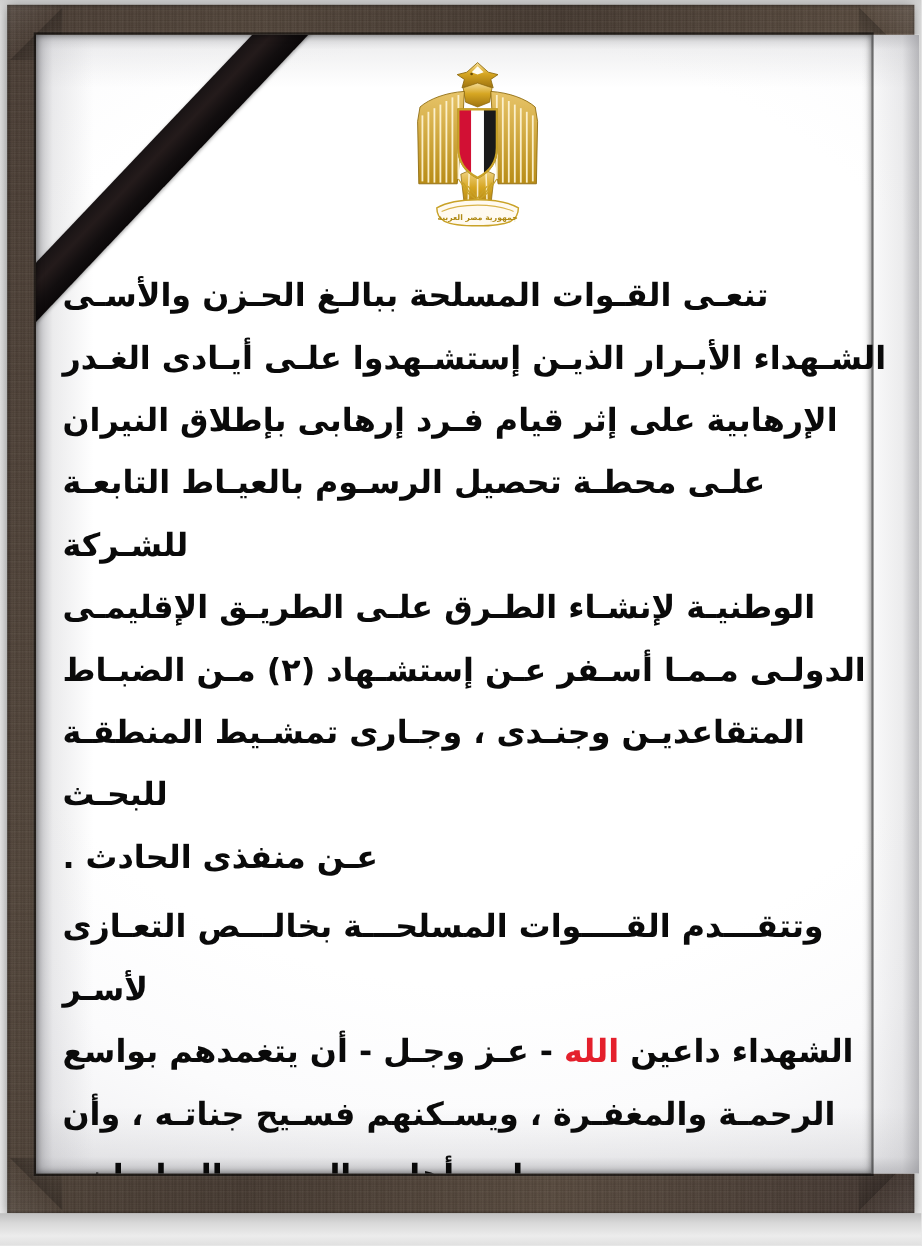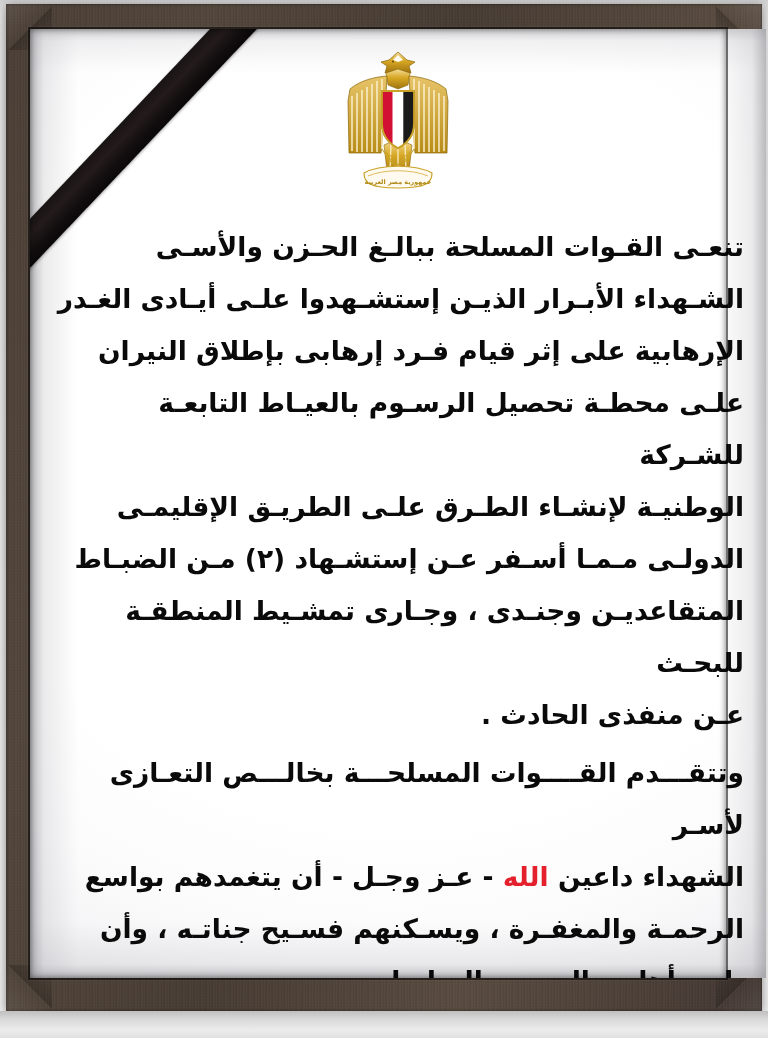--- a/index.html
+++ b/index.html
@@ -169,21 +169,21 @@
   }
 
   .para {
     margin: 0;
     color: #0a0a0a;
     font-size: 26.5px;
     line-height: 52px;
     font-weight: 700;
     letter-spacing: 0px;
     direction: rtl;
-    text-align: right;
+    text-align: left;
     white-space: pre-line;
     text-rendering: optimizeLegibility;
   }
 
   .para.p1 { margin-bottom: 6px; }
 
   .tok-red {
     color: #e4202c;
   }
 

